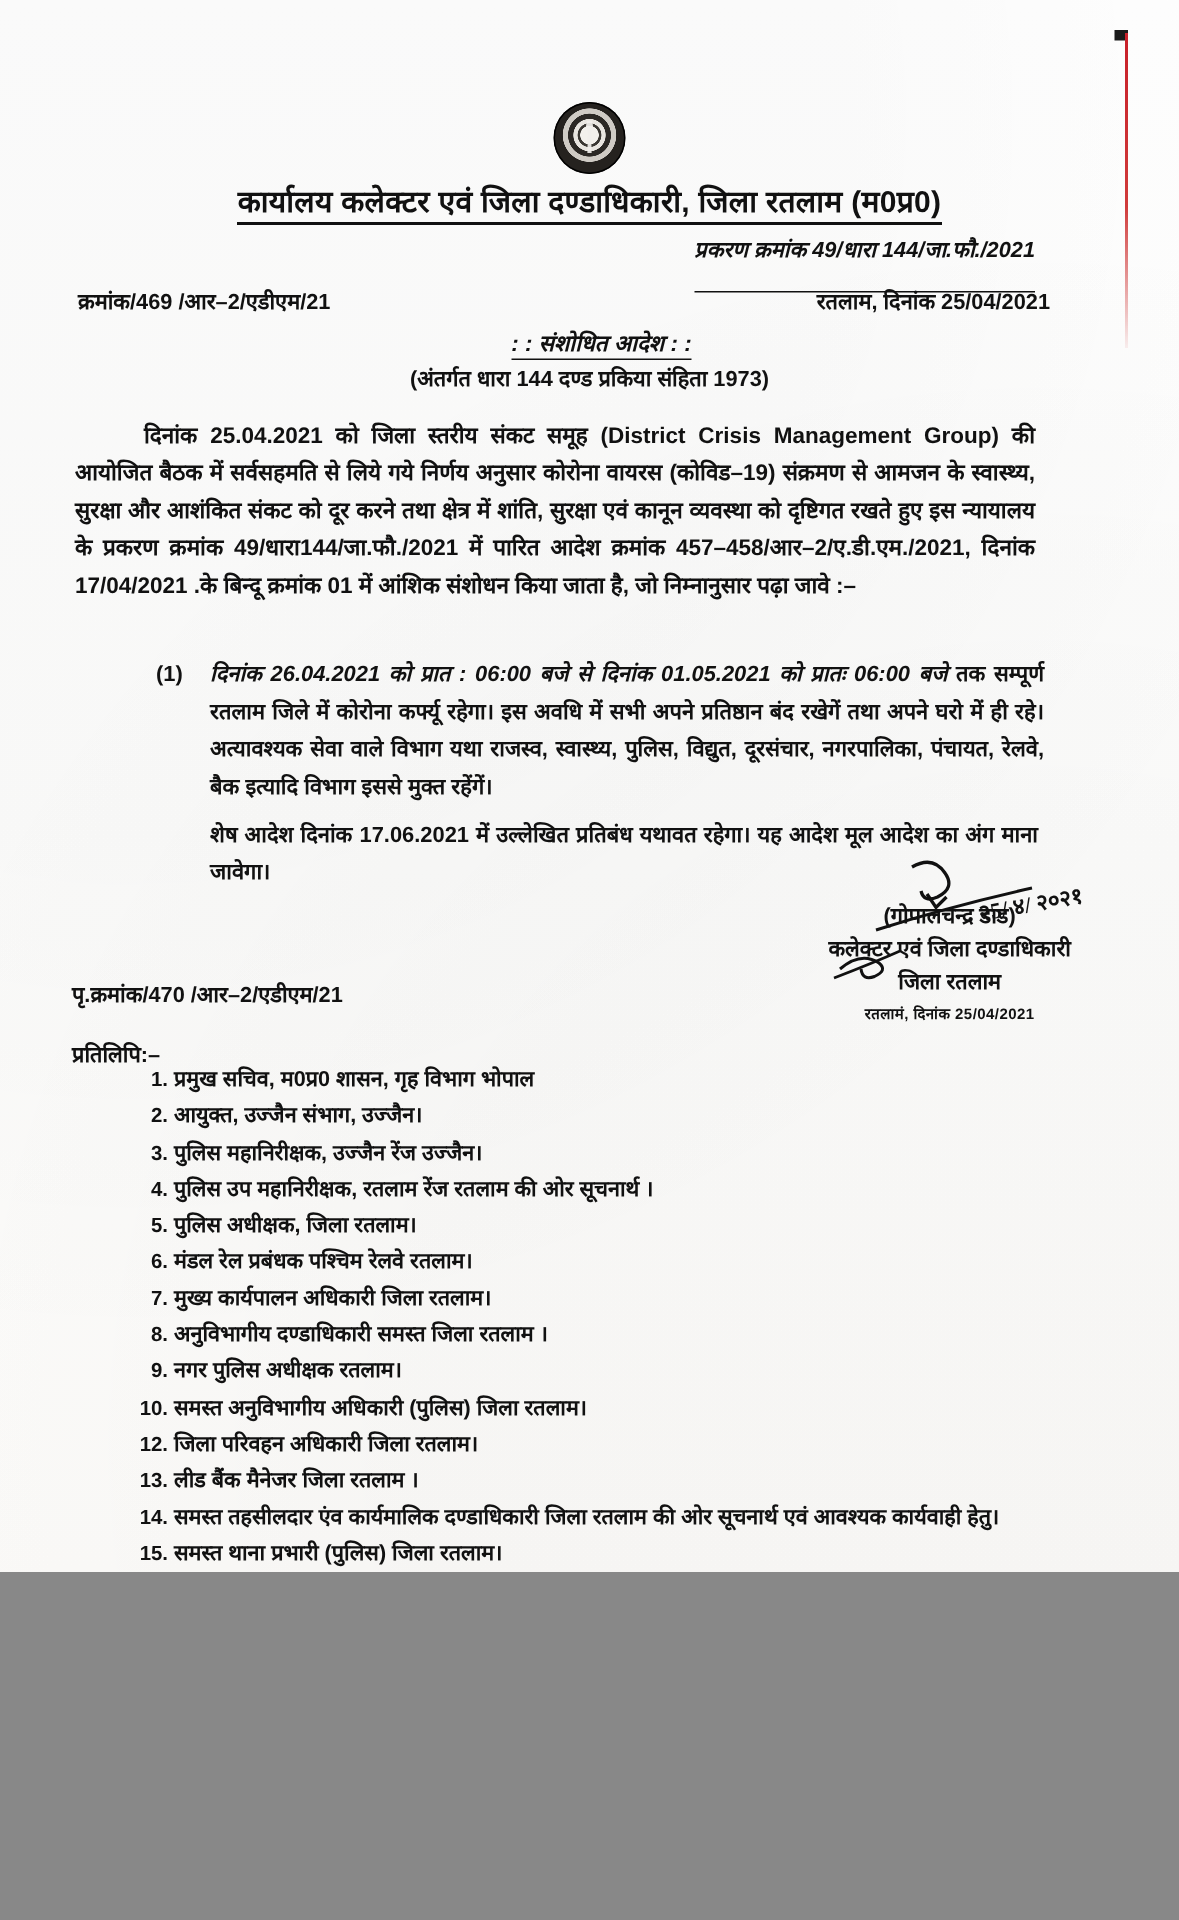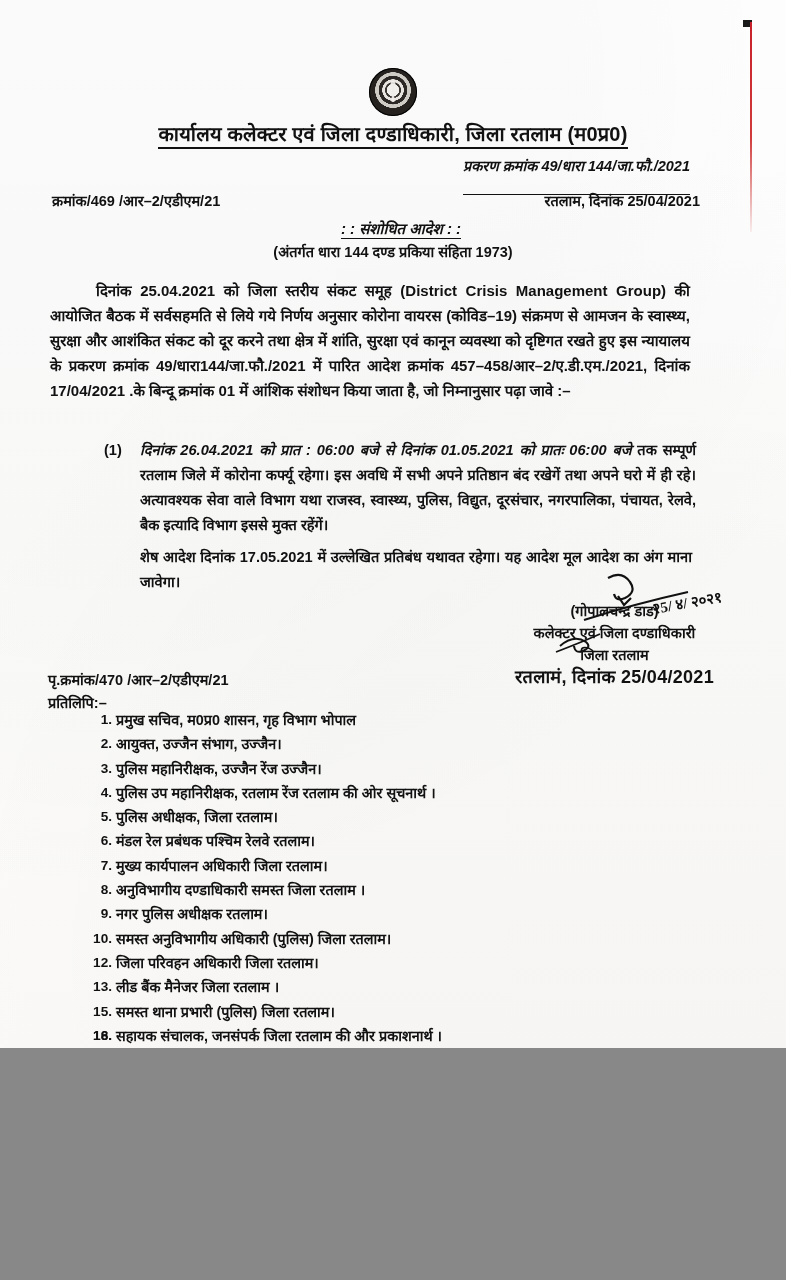--- a/index.html
+++ b/index.html
@@ -189,32 +189,32 @@
   .sig1 {
     position: absolute;
     right: 72px;
     top: 600px;
     text-align: center;
     font-size: 14.5px;
     font-weight: 600;
     line-height: 22px;
   }
   .sig-date {
-    font-size: 18px;
+    font-size: 10px;
     letter-spacing: .3px;
   }
 
   
   .ink { position: absolute; z-index: 4; pointer-events: none; }
 
   
   .copy-krmank {
     position: absolute;
     left: 48px;
-    top: 669px;
+    top: 652px;
     font-size: 14.5px;
     font-weight: 600;
   }
   .copy-label {
     position: absolute;
     left: 48px;
     top: 692px;
     font-size: 14.5px;
     font-weight: 600;
   }
@@ -299,21 +299,21 @@
     </div>
     <div class="title-sub">(अंतर्गत धारा 144 दण्ड प्रकिया संहिता 1973)</div>
 
     <div class="body-block"><span class="indent"></span><span>दिनांक 25.04.2021 को जिला स्तरीय संकट समूह (District Crisis Management Group) की आयोजित बैठक में सर्वसहमति से लिये गये निर्णय अनुसार कोरोना वायरस (कोविड–19) संक्रमण से आमजन के स्वास्थ्य, सुरक्षा और आशंकित संकट को दूर करने तथा क्षेत्र में शांति, सुरक्षा एवं कानून व्यवस्था को दृष्टिगत रखते हुए इस न्यायालय के प्रकरण क्रमांक 49/धारा144/जा.फौ./2021 में पारित आदेश क्रमांक 457–458/आर–2/ए.डी.एम./2021, दिनांक 17/04/2021 .के बिन्दू क्रमांक 01 में आंशिक संशोधन किया जाता है, जो निम्नानुसार पढ़ा जावे :–</span></div>
 
     <div class="clause">
       <span class="clause-no">(1)</span>
       <div class="clause-body"><i>दिनांक 26.04.2021 को प्रात : 06:00 बजे से दिनांक 01.05.2021 को प्रातः 06:00 बजे</i><span> तक सम्पूर्ण रतलाम जिले में कोरोना कर्फ्यू रहेगा। इस अवधि में सभी अपने प्रतिष्ठान बंद रखेगें तथा अपने घरो में ही रहे। अत्यावश्यक सेवा वाले विभाग यथा राजस्व, स्वास्थ्य, पुलिस, विद्युत, दूरसंचार, नगरपालिका, पंचायत, रेलवे, बैक इत्यादि विभाग इससे मुक्त रहेंगें।</span></div>
     </div>
 
-    <div class="clause-tail">शेष आदेश दिनांक 17.05.2021 में उल्लेखित प्रतिबंध यथावत रहेगा। यह आदेश मूल आदेश का अंग माना जावेगा।</div>
+    <div class="clause-tail">शेष आदेश दिनांक 17.06.2021 में उल्लेखित प्रतिबंध यथावत रहेगा। यह आदेश मूल आदेश का अंग माना जावेगा।</div>
 
     <div class="sig1">
       <div>(गोपालचन्द्र डाड)</div>
       <div>कलेक्टर एवं जिला दण्डाधिकारी</div>
       <div>जिला रतलाम</div>
       <div class="sig-date">रतलामं, दिनांक  25/04/2021</div>
     </div>
 
     <svg class="ink" style="left:540px; top:572px;" width="210" height="90" viewBox="0 0 210 90">
       <path d="M68 6 q14 -8 22 4 q7 10 -5 16 q-9 4 -11 -4" fill="none" stroke="#111" stroke-width="2.2"></path>
@@ -333,20 +333,21 @@
         <li><span class="num">3.</span><span>पुलिस महानिरीक्षक, उज्जैन रेंज उज्जैन।</span></li>
         <li><span class="num">4.</span><span>पुलिस उप महानिरीक्षक, रतलाम रेंज रतलाम की ओर सूचनार्थ ।</span></li>
         <li><span class="num">5.</span><span>पुलिस अधीक्षक, जिला रतलाम।</span></li>
         <li><span class="num">6.</span><span>मंडल रेल प्रबंधक पश्चिम रेलवे रतलाम।</span></li>
         <li><span class="num">7.</span><span>मुख्य कार्यपालन अधिकारी जिला रतलाम।</span></li>
         <li><span class="num">8.</span><span>अनुविभागीय दण्डाधिकारी समस्त जिला रतलाम ।</span></li>
         <li><span class="num">9.</span><span>नगर पुलिस अधीक्षक रतलाम।</span></li>
         <li><span class="num">10.</span><span>समस्त अनुविभागीय अधिकारी (पुलिस) जिला रतलाम।</span></li>
         <li><span class="num">12.</span><span>जिला परिवहन अधिकारी जिला रतलाम।</span></li>
         <li><span class="num">13.</span><span>लीड बैंक मैनेजर जिला रतलाम ।</span></li>
+        <li><span class="num">14.</span><span>समस्त तहसीलदार एंव कार्यमालिक दण्डाधिकारी जिला रतलाम की ओर सूचनार्थ एवं आवश्यक कार्यवाही हेतु।</span></li>
         <li><span class="num">15.</span><span>समस्त थाना प्रभारी (पुलिस) जिला रतलाम।</span></li>
         <li><span class="num">16.</span></li>
         <li><span class="num">18.</span><span>सहायक संचालक, जनसंपर्क जिला रतलाम की और प्रकाशनार्थ ।</span></li>
       </ul>
 
     <div class="copy-note">सरल क्रमांक 07 से लगाकर 18 तक की ओर सूचनार्थ पालनार्थ एवं आव   यक कार्यवाही हेतु ।</div>
 
     <div class="sig2">
       <div>जिला दण्डाधिकारी</div>
       <div>जिला रतलाम म0प्र0</div>

